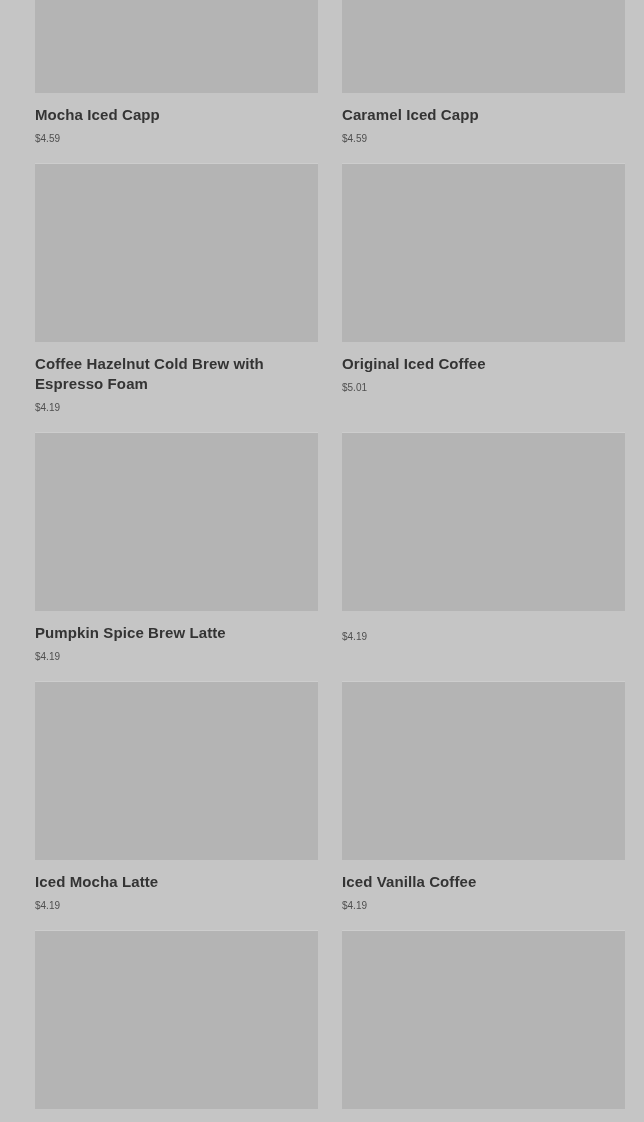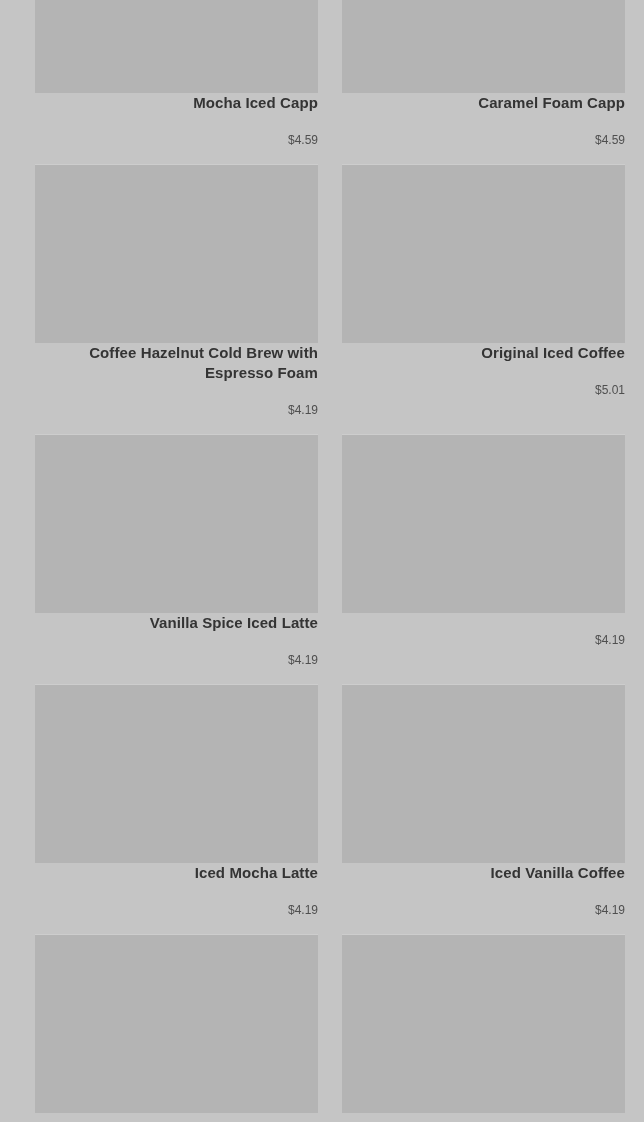--- a/index.html
+++ b/index.html
@@ -58,58 +58,58 @@
 
   .product-image {
     width: 283px;
     height: 178px;
     background: #b4b4b4;
     display: block;
     flex: 0 0 auto;
   }
 
   .product-info {
-    text-align: right;
+    padding-top: 12px;
   }
 
   .product-title {
     font-size: 15px;
     line-height: 20px;
     font-weight: 700;
     color: #343434;
     letter-spacing: 0.1px;
     word-wrap: break-word;
   }
 
   .product-price {
-    font-size: 12px;
+    font-size: 10px;
     line-height: 18px;
     font-weight: 400;
     color: #4f4f4f;
-    margin-top: 18px;
+    margin-top: 5px;
   }
 </style>
 </head>
 <body>
 
 <div id="product-grid">
   <div class="grid-inner">
 
     <div class="product-card">
       <div class="product-image"></div>
       <div class="product-info">
         <div class="product-title">Mocha Iced Capp</div>
         <div class="product-price">$4.59</div>
       </div>
     </div>
 
     <div class="product-card">
       <div class="product-image"></div>
       <div class="product-info">
-        <div class="product-title">Caramel Foam Capp</div>
+        <div class="product-title">Caramel Iced Capp</div>
         <div class="product-price">$4.59</div>
       </div>
     </div>
 
     <div class="product-card">
       <div class="product-image"></div>
       <div class="product-info">
         <div class="product-title">Coffee Hazelnut Cold Brew with Espresso Foam</div>
         <div class="product-price">$4.19</div>
       </div>
@@ -119,21 +119,21 @@
       <div class="product-image"></div>
       <div class="product-info">
         <div class="product-title">Original Iced Coffee</div>
         <div class="product-price">$5.01</div>
       </div>
     </div>
 
     <div class="product-card">
       <div class="product-image"></div>
       <div class="product-info">
-        <div class="product-title">Vanilla Spice Iced Latte</div>
+        <div class="product-title">Pumpkin Spice Brew Latte</div>
         <div class="product-price">$4.19</div>
       </div>
     </div>
 
     <div class="product-card">
       <div class="product-image"></div>
       <div class="product-info">
         <div class="product-price">$4.19</div>
       </div>
     </div>

